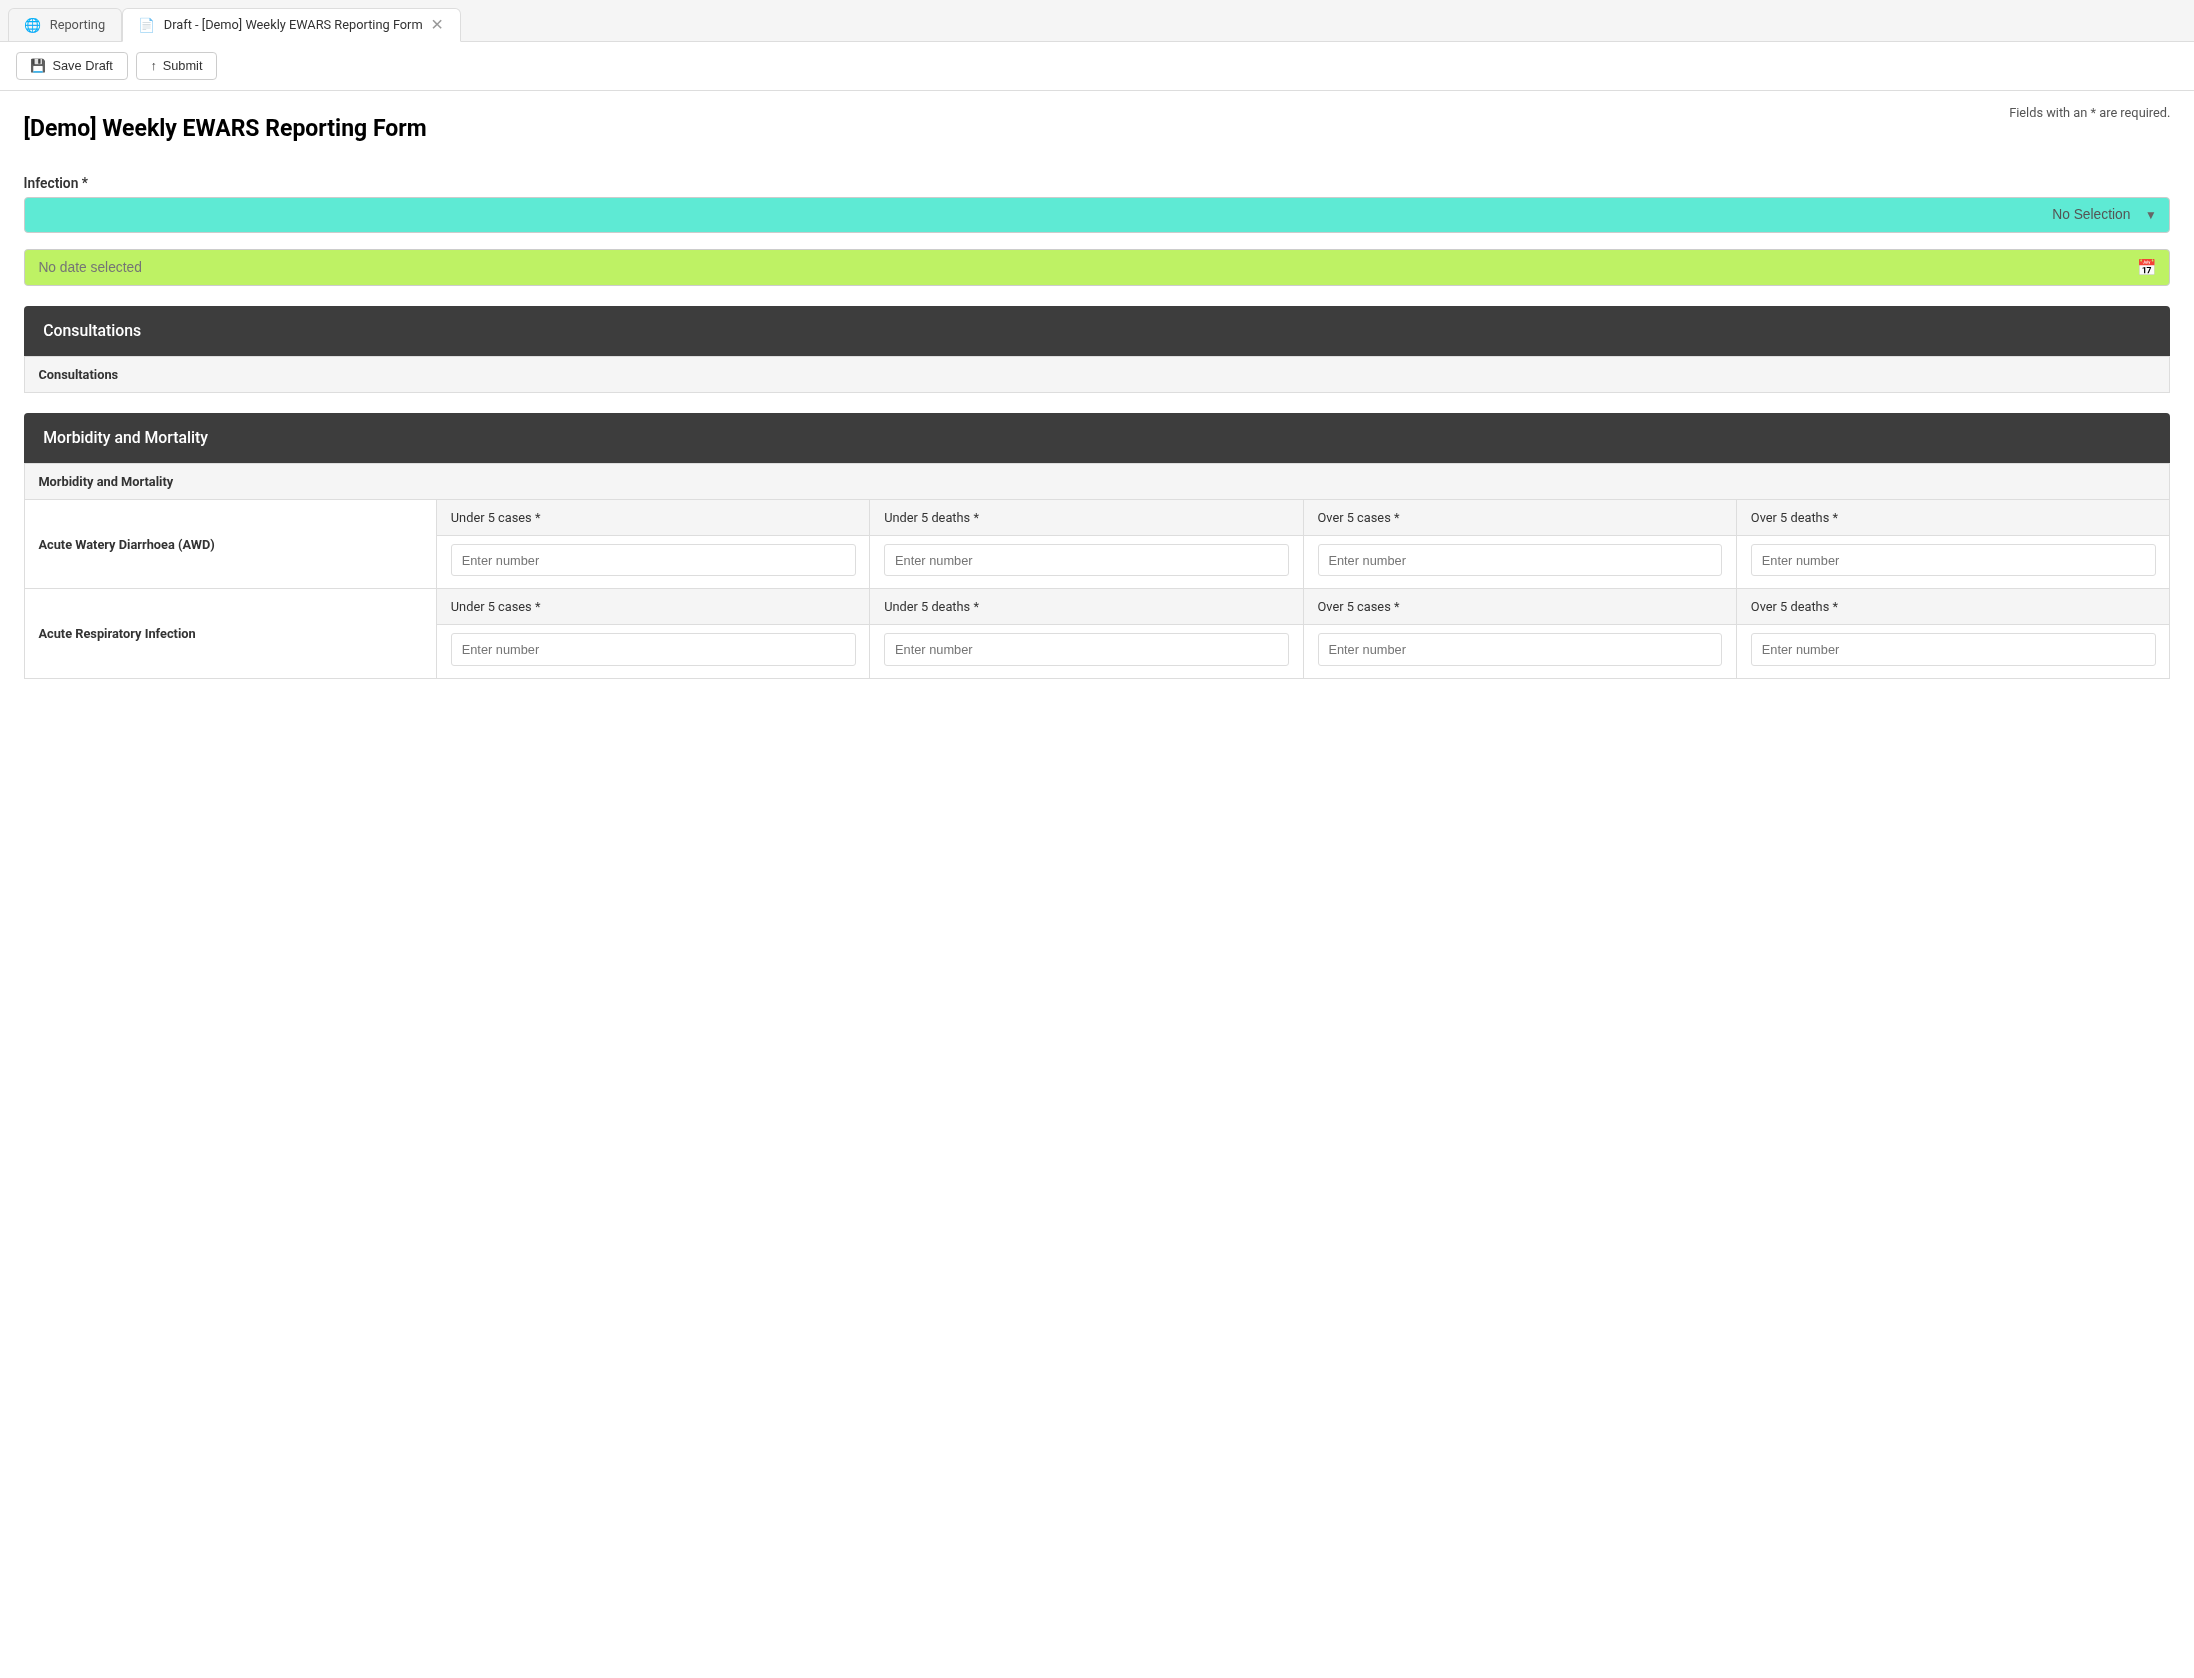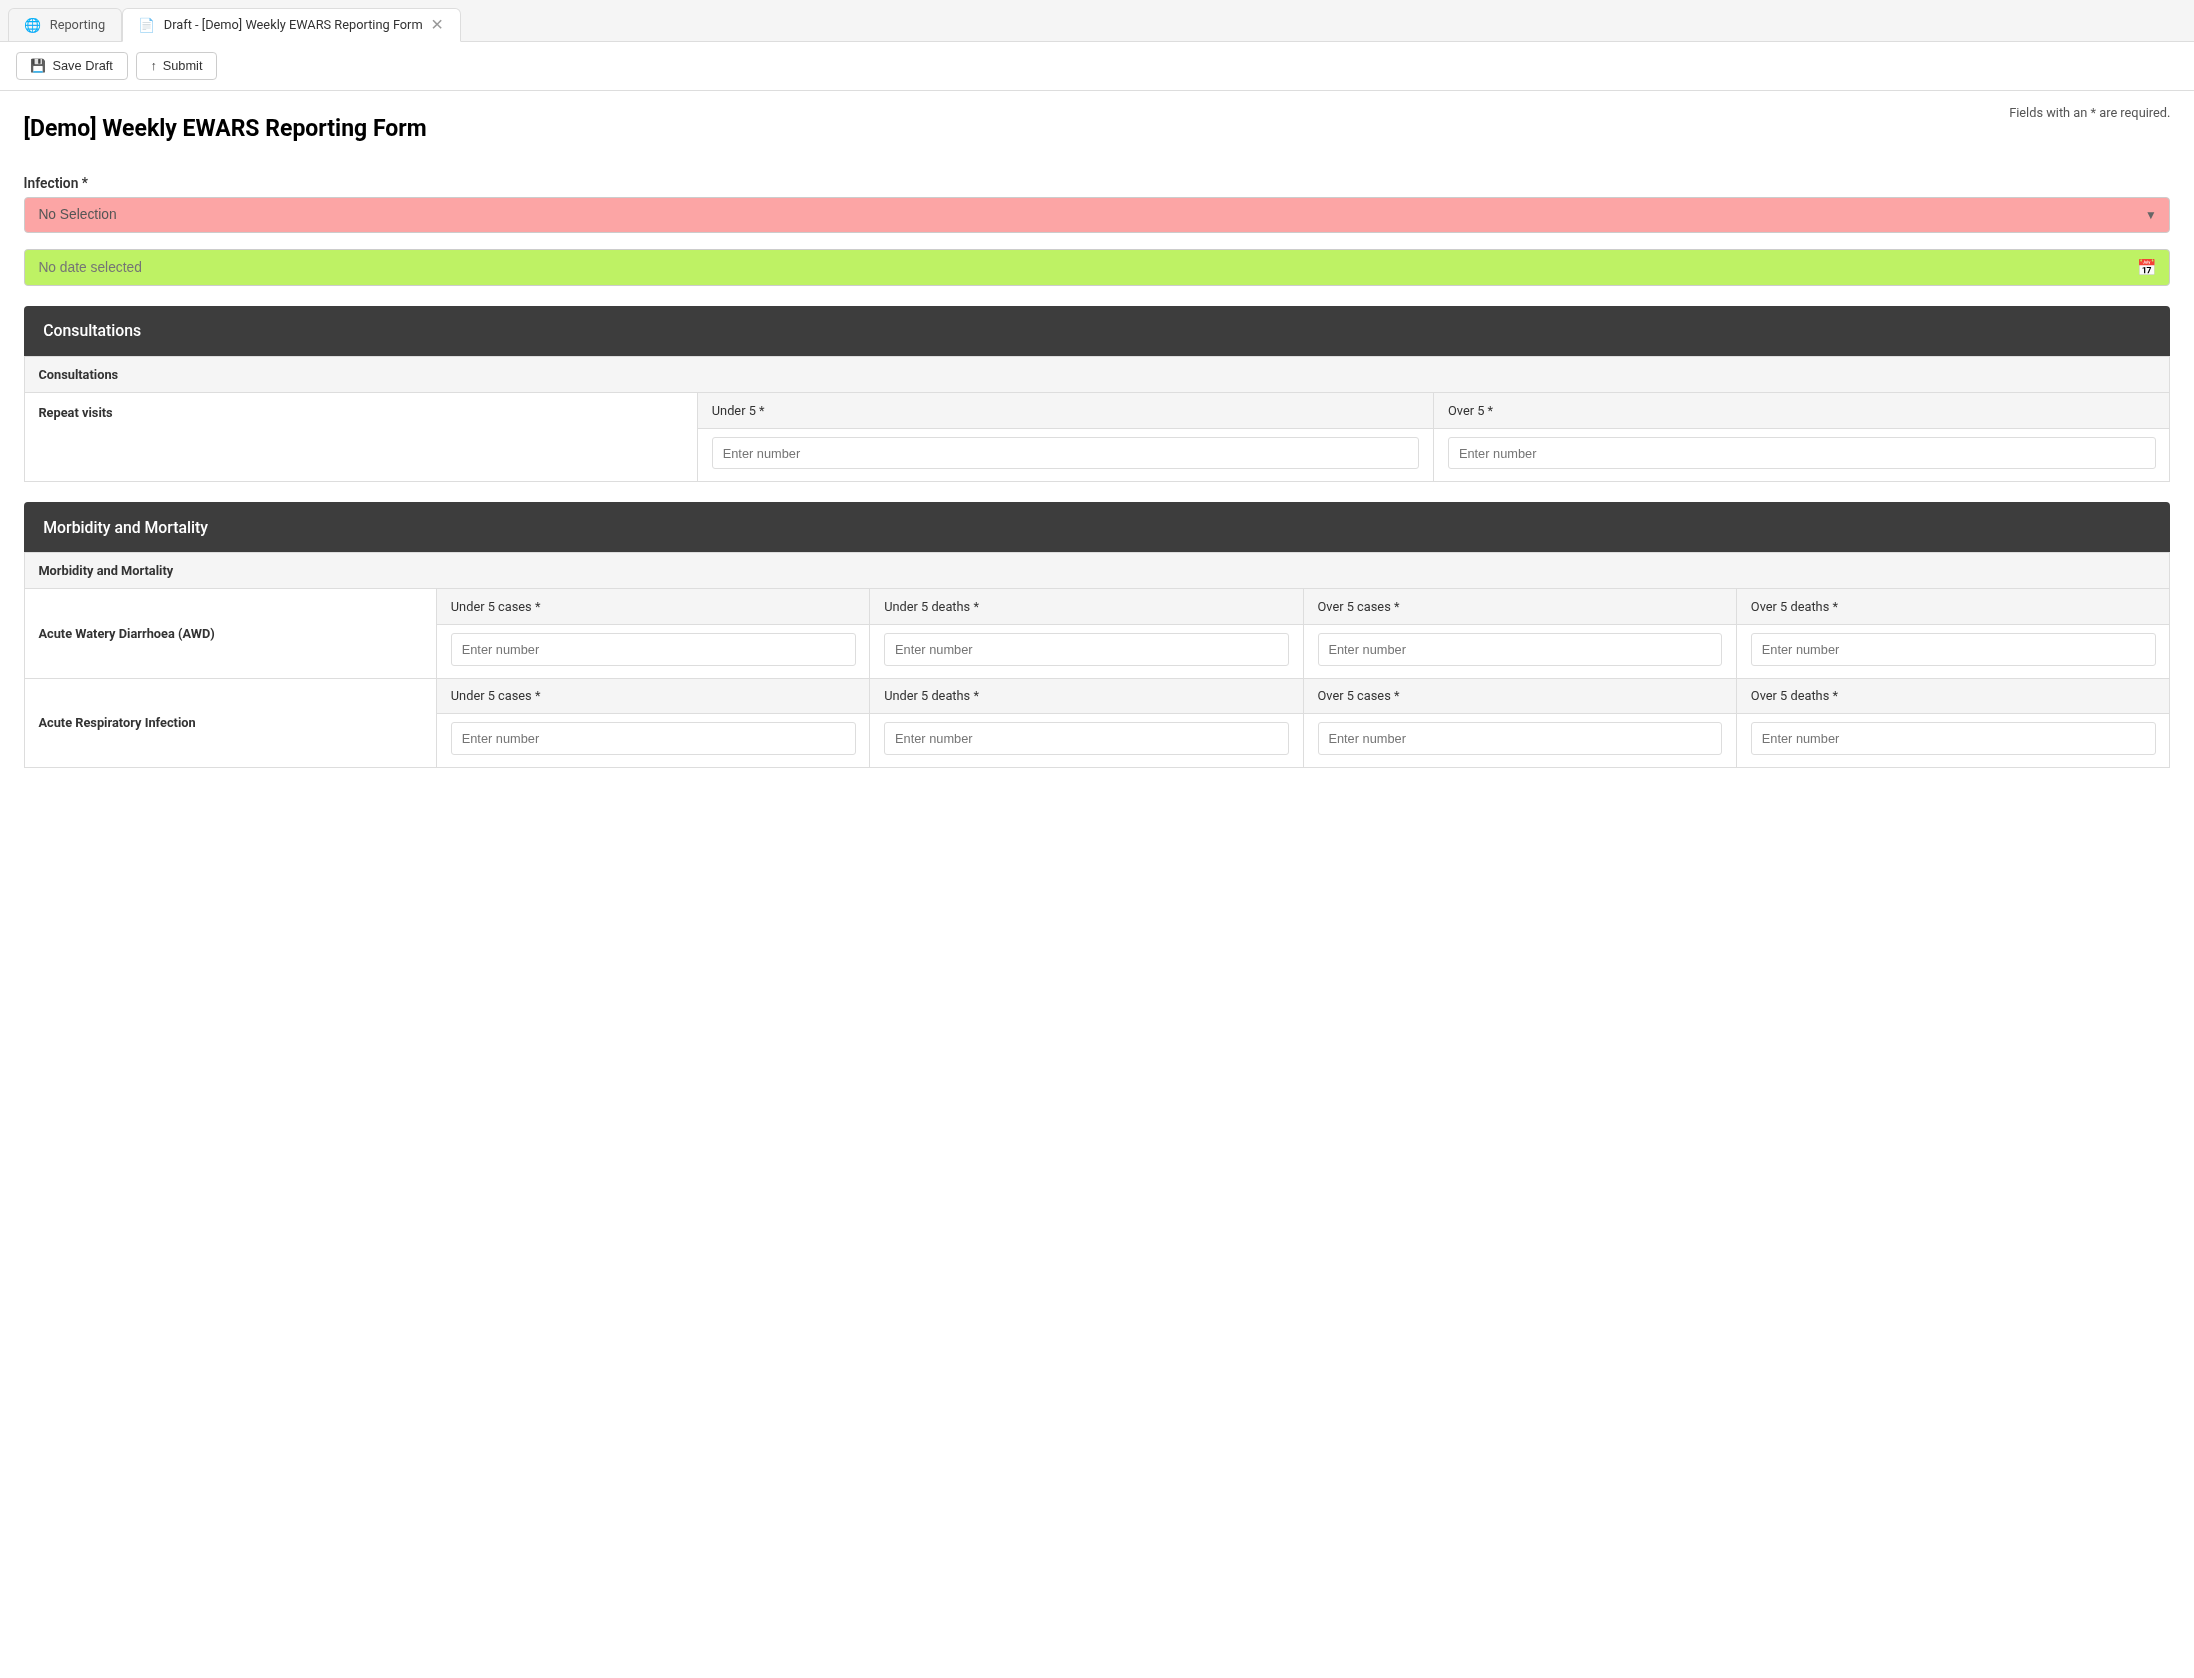--- a/index.html
+++ b/index.html
@@ -19,21 +19,21 @@
 
     
     .main-content { background: #fff; margin: 0; padding: 23.6px 23.6px; min-height: calc(100vh - 79px); }
     .page-title { font-size: 23px; font-weight: 700; margin-bottom: 17px; color: #000000; }
     .required-note { text-align: right; color: #555; font-size: 12.8px; margin-top: -9.9px; margin-bottom: 9.9px; }
 
     
     .form-group { margin-bottom: 15.8px; }
     .form-label { font-weight: 600; margin-bottom: 5.9px; display: block; font-size: 13.8px; }
     .select-wrapper { position: relative; }
-    .select-wrapper select { width: 100%; padding: 9.9px 39px 9.9px 13.8px; border: 1px solid #ccc; border-radius: 4px; background: #fca5a5; font-size: 13.8px; color: #555; appearance: none; cursor: pointer; }
+    .select-wrapper select { width: 100%; padding: 9.9px 39px 9.9px 13.8px; border: 1px solid #ccc; border-radius: 4px; background: #5eead4; font-size: 13.8px; color: #555; appearance: none; cursor: pointer; text-align: right; }
     .select-arrow { position: absolute; right: 13.8px; top: 50%; transform: translateY(-50%); color: #666; pointer-events: none; font-size: 11.8px; }
     .date-wrapper { position: relative; }
     .date-wrapper input { width: 100%; padding: 9.9px 39px 9.9px 13.8px; border: 1px solid #ccc; border-radius: 3.9px; font-size: 13.8px; color: #555; background: #bef264; }
     .date-icon { position: absolute; right: 13.8px; top: 50%; transform: translateY(-50%); color: #666; font-size: 15.8px; pointer-events: none; }
 
     
     .section-header { background: #3d3d3d; color: #fff; padding: 15.8px 19.7px; border-radius: 3.9px 3.9px 0 0; font-size: 15.8px; font-weight: 500; margin-top: 19.7px; }
     .table-header-cell { padding: 9.9px 13.8px; font-weight: 700; font-size: 12.8px; border-bottom: 1px solid #ddd; }
 
     .row-label { padding: 11.8px 13.8px; font-weight: 700; font-size: 12.8px; vertical-align: top; min-width: 197px; }
@@ -104,37 +104,20 @@
 
   <div class="section-header">Consultations</div>
 
   <table class="consult-table">
     <thead>
       <tr class="header-row">
         <td colspan="3" class="table-header-cell" style="background:#f5f5f5; padding:9.9px 13.8px; font-weight:700; font-size:12.8px; border-bottom:1px solid #ddd;">Consultations</td>
       </tr>
     </thead>
     <tbody id="consultations-body">
-    <tr>
-          <td class="row-label" style="padding: 0px; border: 1px solid rgb(221, 221, 221); vertical-align: top; min-width: 197px;">
-            <div style="padding:11.8px 13.8px; font-weight:700; font-size:12.8px;">Repeat visits</div>
-          </td>
-          <td style="border: 1px solid rgb(221, 221, 221); vertical-align: top;">
-      <div style="background:#f5f5f5; padding:9.9px 13.8px; font-size:12.8px; border-bottom:1px solid #ddd;">Under 5 *</div>
-      <div style="padding:7.9px 13.8px 11.8px;">
-        <input type="text" placeholder="Enter number" style="width: 100%; padding: 7.9px 9.9px; border: 1px solid rgb(221, 221, 221); border-radius: 3px; font-size: 12.8px; color: rgb(153, 153, 153);">
-      </div>
-    </td>
-          <td style="border: 1px solid rgb(221, 221, 221); vertical-align: top;">
-      <div style="background:#f5f5f5; padding:9.9px 13.8px; font-size:12.8px; border-bottom:1px solid #ddd;">Over 5 *</div>
-      <div style="padding:7.9px 13.8px 11.8px;">
-        <input type="text" placeholder="Enter number" style="width: 100%; padding: 7.9px 9.9px; border: 1px solid rgb(221, 221, 221); border-radius: 3px; font-size: 12.8px; color: rgb(153, 153, 153);">
-      </div>
-    </td>
-        </tr>
       </tbody>
   </table>
 
   <div class="section-header">Morbidity and Mortality</div>
 
   <table class="morb-table">
     <thead>
       <tr>
         <td colspan="5" class="morb-header">Morbidity and Mortality</td>
       </tr>

